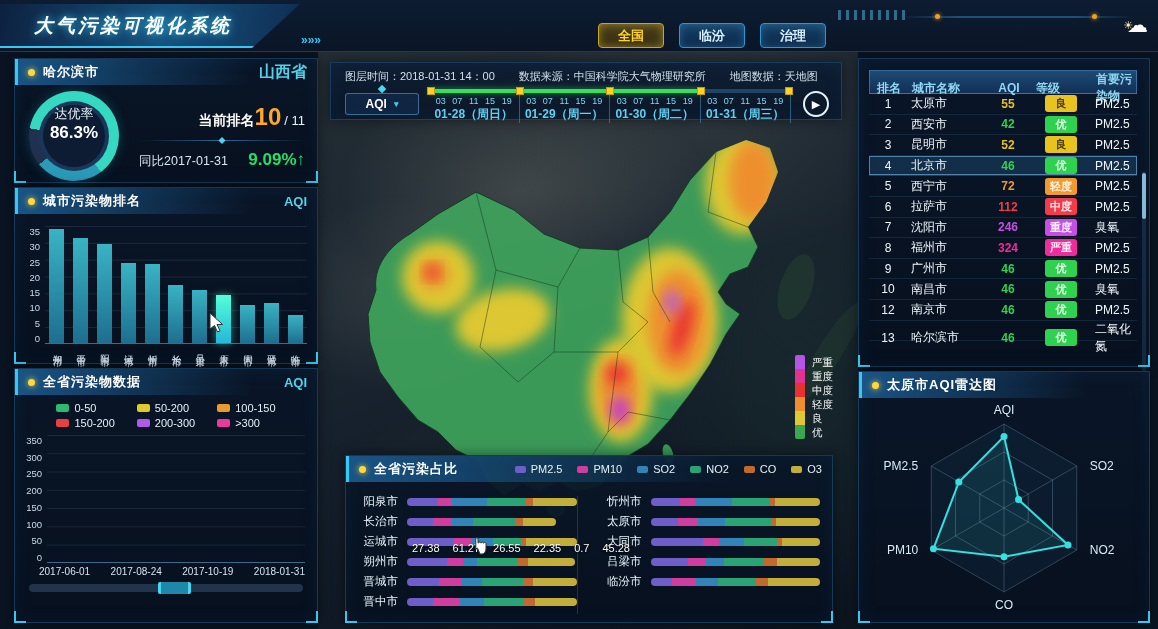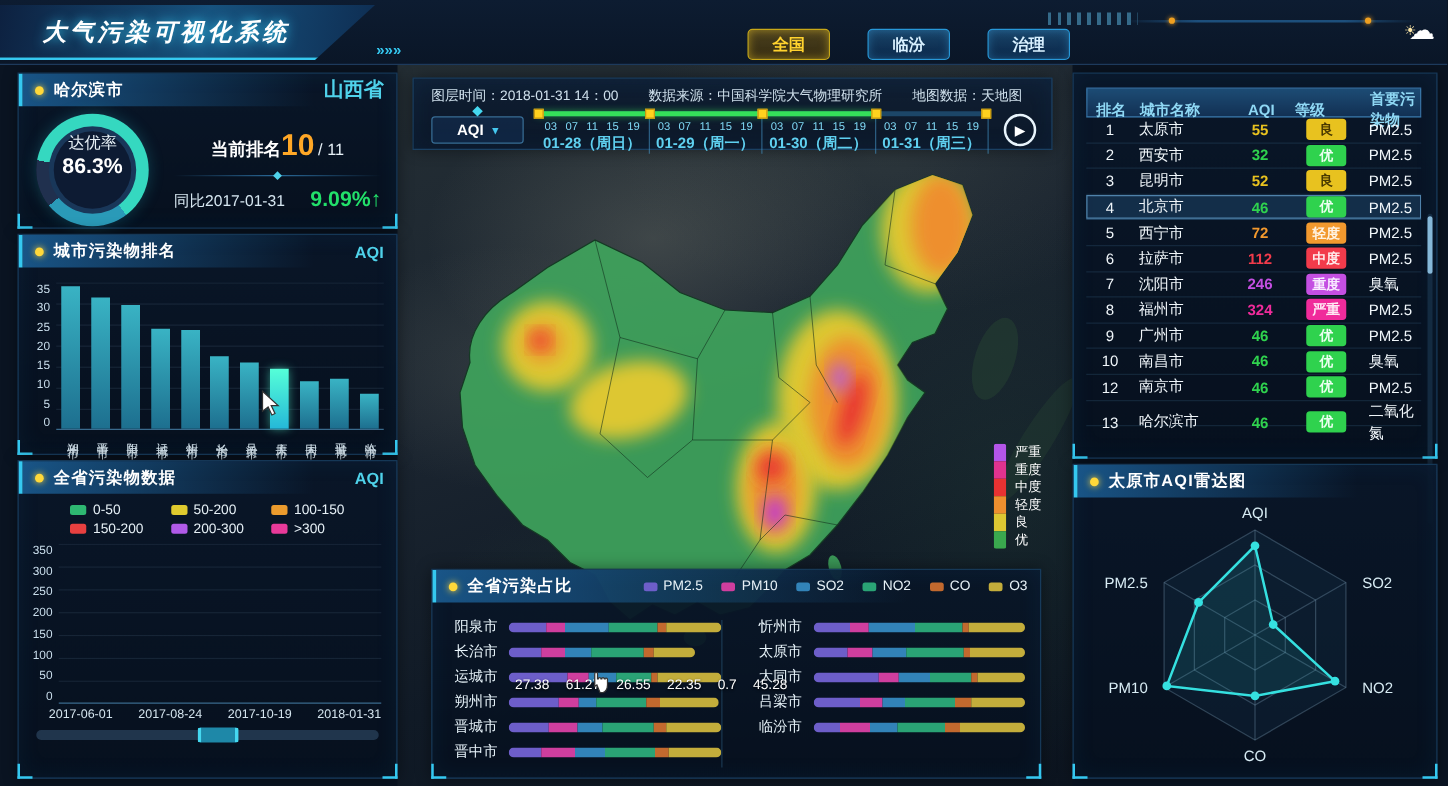--- a/index.html
+++ b/index.html
@@ -7,21 +7,21 @@
   body{position:relative;background:#0a1422;font-family:"Liberation Sans",sans-serif;color:#e8f2f8}
 
   
   #header{position:absolute;left:0;top:0;width:1158px;height:52px;background:linear-gradient(180deg,#0d1c31,#0a1627);border-bottom:1px solid #1d3a5c;z-index:3}
   #logo{position:absolute;left:0;top:4px;width:300px;height:44px;background:linear-gradient(100deg,#0d2140 0%,#17527e 55%,#0e2d52 100%);clip-path:polygon(0 0,100% 0,84% 100%,0 100%);border-bottom:2px solid #35c8f0;box-shadow:0 0 16px rgba(53,200,240,.35)}
   #logo .t{padding:9px 0 0 34px;font-size:19px;font-weight:bold;font-style:italic;letter-spacing:3px;color:#fff;text-shadow:0 0 9px #35c8f0;white-space:nowrap}
   #arrows{position:absolute;left:301px;top:33px;color:#35c8f0;font-weight:bold;font-size:12px;letter-spacing:0}
   #ticks{position:absolute;left:838px;top:10px;width:72px;height:10px;background:repeating-linear-gradient(90deg,#3f7ea0 0 3px,transparent 3px 8px);opacity:.8}
   #deco-line{position:absolute;left:900px;right:24px;top:16px;height:2px;background:linear-gradient(90deg,transparent,#1d4f7c 25%,#1d4f7c 75%,transparent)}
   .deco-dot{position:absolute;top:-2px;width:5px;height:5px;border-radius:50%;background:#f0a020;box-shadow:0 0 4px #f0a020}
-  #tabs{position:absolute;left:598px;top:23px;display:flex;gap:30px}
+  #tabs{position:absolute;left:598px;top:23px;display:flex;gap:15px}
   .tab{width:66px;height:25px;line-height:23px;text-align:center;font-size:13px;font-weight:bold;border:1px solid #2898d8;border-radius:4px;color:#d8f0ff;background:linear-gradient(180deg,rgba(40,120,180,.45),rgba(10,45,85,.7));box-shadow:inset 0 0 8px rgba(60,160,220,.4);cursor:pointer}
   .tab.active{border-color:#c8a818;color:#ffd22e;background:linear-gradient(180deg,rgba(140,105,15,.5),rgba(70,52,8,.7));box-shadow:inset 0 0 8px rgba(240,200,40,.5)}
   #clock{position:absolute;right:10px;top:7px;display:flex;align-items:center;gap:9px}
   .weather{font-size:21px;color:#fff;line-height:36px}
   .weather .sun{font-size:11px;color:#ffe9a8;vertical-align:top;margin-right:-6px}
   #clock .l1{font-size:14px;font-weight:bold;color:#fff}
   #clock .l1 .sep{color:#7fa8c8;margin:0 7px;font-weight:normal}
   #clock .l2{font-size:12px;color:#eaf4fc;margin-top:2px}
 
   
@@ -50,21 +50,21 @@
   .phead .region{margin-left:auto;color:#4fd2ea;font-size:16px;font-weight:bold}
 
   
   #p-current{left:14px;top:58px;width:304px;height:125px}
   .cur-body{display:flex;align-items:center;padding:6px 12px 0 10px}
   .gauge-wrap{position:relative;width:90px;height:90px;flex:none;margin-left:4px}
   .gauge{width:90px;height:90px;border-radius:50%;background:conic-gradient(from -80deg,#35d8c0 0 62%,#2a9ab8 62% 86.3%,#20304e 86.3% 100%);box-shadow:0 0 12px rgba(40,200,220,.25)}
   .hole .lb{font-size:13px;color:#e8f2f8}
   .hole .v{font-size:17px;font-weight:bold;color:#fff}
   .cur-right{flex:1;padding-left:20px}
-  .rank-row{display:flex;align-items:baseline;justify-content:center}
+  .rank-row{display:flex;align-items:baseline;justify-content:flex-end}
   .rank-lb{font-size:14px;font-weight:bold;color:#fff}
   .rank-v{font-size:24px;font-weight:bold;color:#ffa726}
   .rank-tot{font-size:13px;color:#e8f2f8;margin-left:3px}
   .divider{margin:9px 0;height:1px;background:linear-gradient(90deg,transparent,#2a6a9a,transparent);position:relative}
   .divider::after{content:"";position:absolute;left:50%;top:-2px;width:5px;height:5px;background:#4fd2ea;transform:translateX(-50%) rotate(45deg)}
   .yoy-row{display:flex;align-items:baseline;justify-content:space-between}
   .yoy-lb{font-size:12.5px;color:#d6e6f0}
   .yoy-v{font-size:17px;font-weight:bold;color:#22e06a}
 
   
@@ -1101,21 +1101,21 @@
         <div class="trow">
           <div class="c-rank">1</div>
           <div class="c-city">太原市</div>
           <div class="c-aqi" style="color: rgb(232, 194, 31);">55</div>
           <div class="badge" style="background: rgb(232, 194, 31); color: rgb(74, 58, 0);">良</div>
           <div class="c-city">PM2.5</div>
         </div>
         <div class="trow">
           <div class="c-rank">2</div>
           <div class="c-city">西安市</div>
-          <div class="c-aqi" style="color: rgb(47, 210, 78);">32</div>
+          <div class="c-aqi" style="color: rgb(47, 210, 78);">42</div>
           <div class="badge" style="background: rgb(47, 210, 78); color: rgb(234, 255, 240);">优</div>
           <div class="c-city">PM2.5</div>
         </div>
         <div class="trow">
           <div class="c-rank">3</div>
           <div class="c-city">昆明市</div>
           <div class="c-aqi" style="color: rgb(232, 194, 31);">52</div>
           <div class="badge" style="background: rgb(232, 194, 31); color: rgb(74, 58, 0);">良</div>
           <div class="c-city">PM2.5</div>
         </div>

